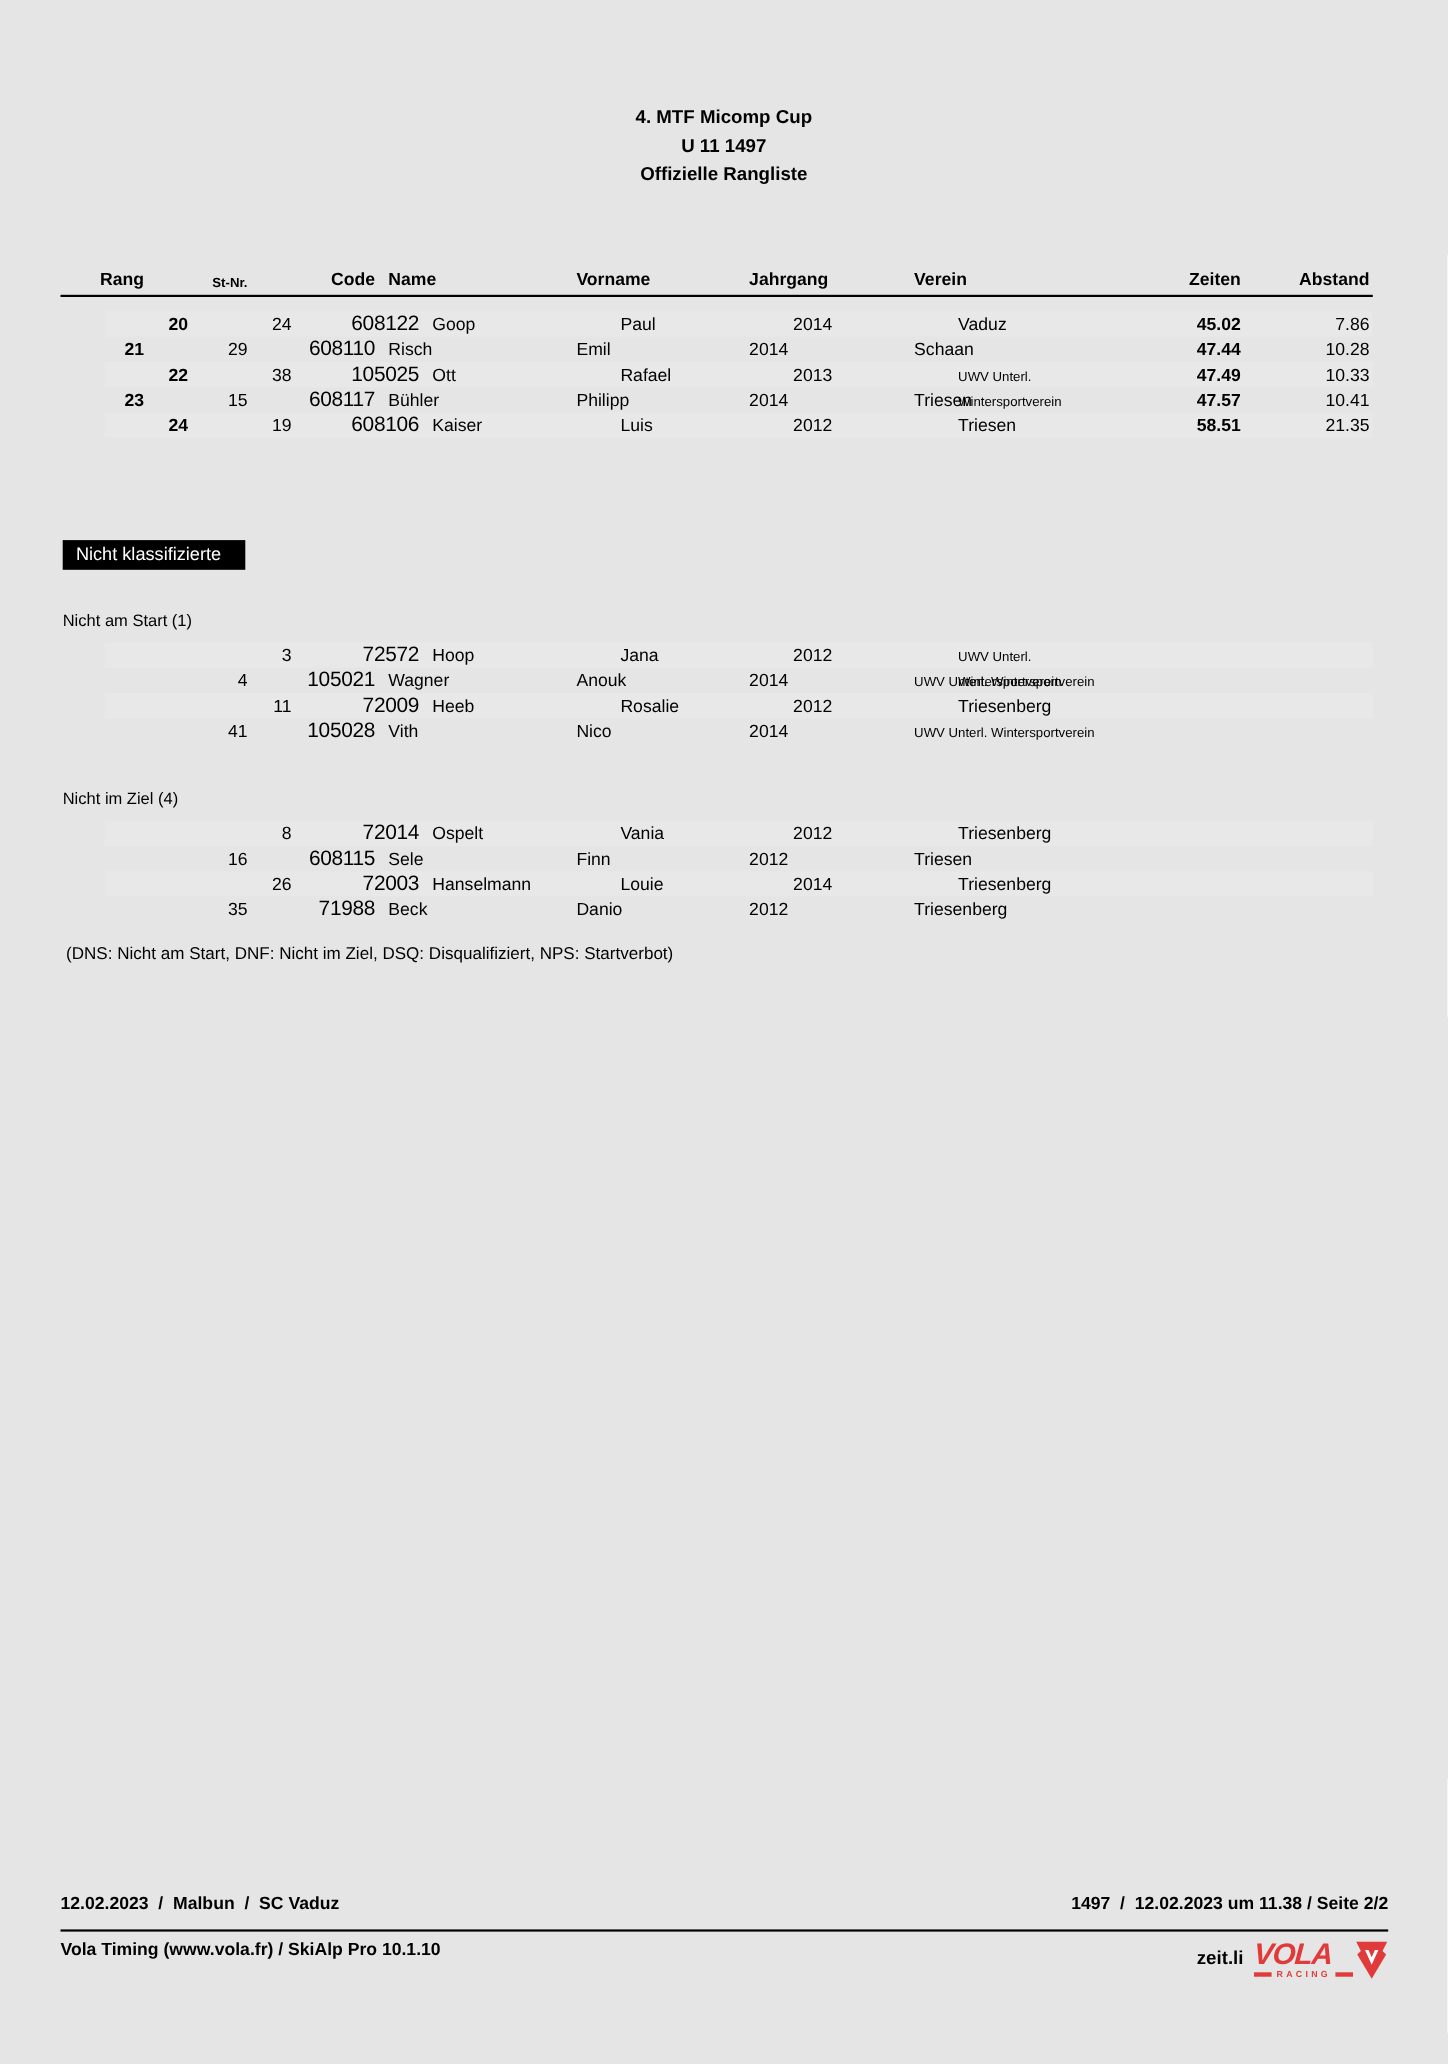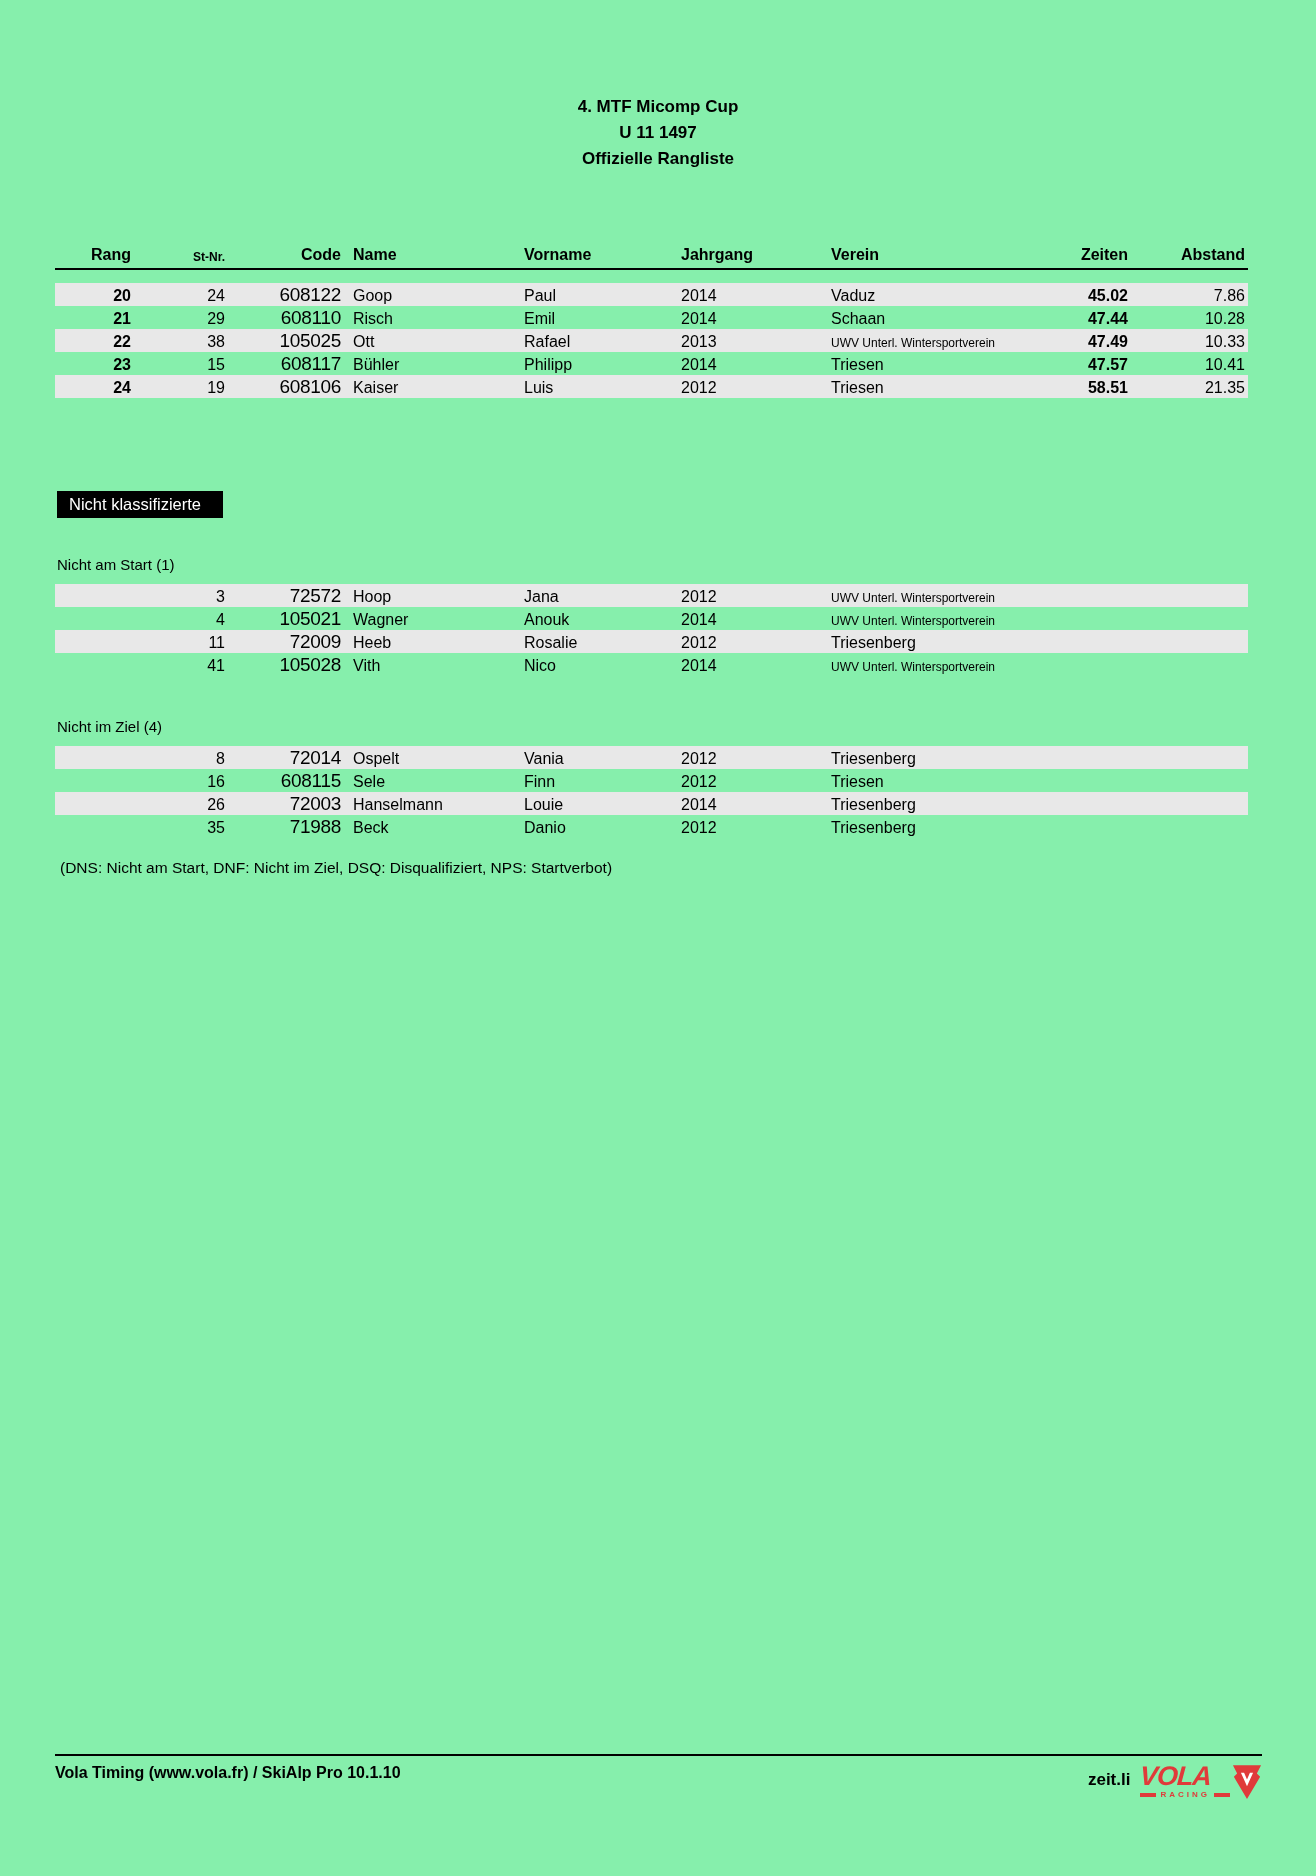--- a/index.html
+++ b/index.html
@@ -2,21 +2,21 @@
 <html><head>
 <meta charset="utf-8">
 <style>
   * { margin: 0; padding: 0; box-sizing: border-box; }
   html, body { background: #ffffff; }
   body { font-family: "Liberation Sans", sans-serif; color: #000; }
   .page {
     position: relative;
     width: 1316px;
     height: 1876px;
-    background: #86efac;
+    background: #e5e5e5;
     overflow: hidden;
   }
 
   
   .title-block {
     position: absolute;
     top: 94px; left: 0; width: 100%;
     text-align: center;
   }
   .title-block div {
@@ -55,21 +55,21 @@
     font-weight: bold;
     height: 27px;
     align-items: end;
     border-bottom: 2.5px solid #000;
     padding-bottom: 4px;
   }
   .t-header .h-stnr { font-size: 12px; }
   .t-header .c-zeiten, .t-header .c-abstand { font-weight: bold; }
   .rows { margin-top: 13px; }
   .rows .grid-row { height: 23px; line-height: 23px; align-items: baseline; }
-  .stripe { background: #e8e8e8; }
+  .stripe { background: #e8e8e8; margin-left: 40px; }
 
   
   .nc-badge {
     position: absolute;
     left: 57px; top: 491px;
     background: #000; color: #fff;
     font-size: 16.5px;
     line-height: 27px;
     padding: 0 22px 0 12px;
   }
@@ -339,20 +339,24 @@
         <div class="c-vorname">Danio</div>
         <div class="c-jahrgang">2012</div>
         <div class="c-verein">Triesenberg</div>
         <div class="c-zeiten"></div>
         <div class="c-abstand"></div>
       </div>
     </div>
 
   <div class="note">(DNS: Nicht am Start, DNF: Nicht im Ziel, DSQ: Disqualifiziert, NPS: Startverbot)</div>
 
+  <div class="footer-line1">
+    <span class="pre">12.02.2023  /  Malbun  /  SC Vaduz</span>
+    <span class="pre">1497  /  12.02.2023 um 11.38 / Seite 2/2</span>
+  </div>
   <div class="footer-rule"></div>
   <div class="footer-line2">
     <span>Vola Timing (www.vola.fr) / SkiAlp Pro 10.1.10</span>
     <span class="zeit-logo-wrap">
       <span class="zeitli">zeit.li</span>
       <span class="vola-logo">
         <span class="vola-main">
           <span class="vola-word" style="color: rgb(224, 58, 58);">VOLA</span>
           <span class="vola-racing">
             <i class="bar" style="background: rgb(224, 58, 58);"></i>

